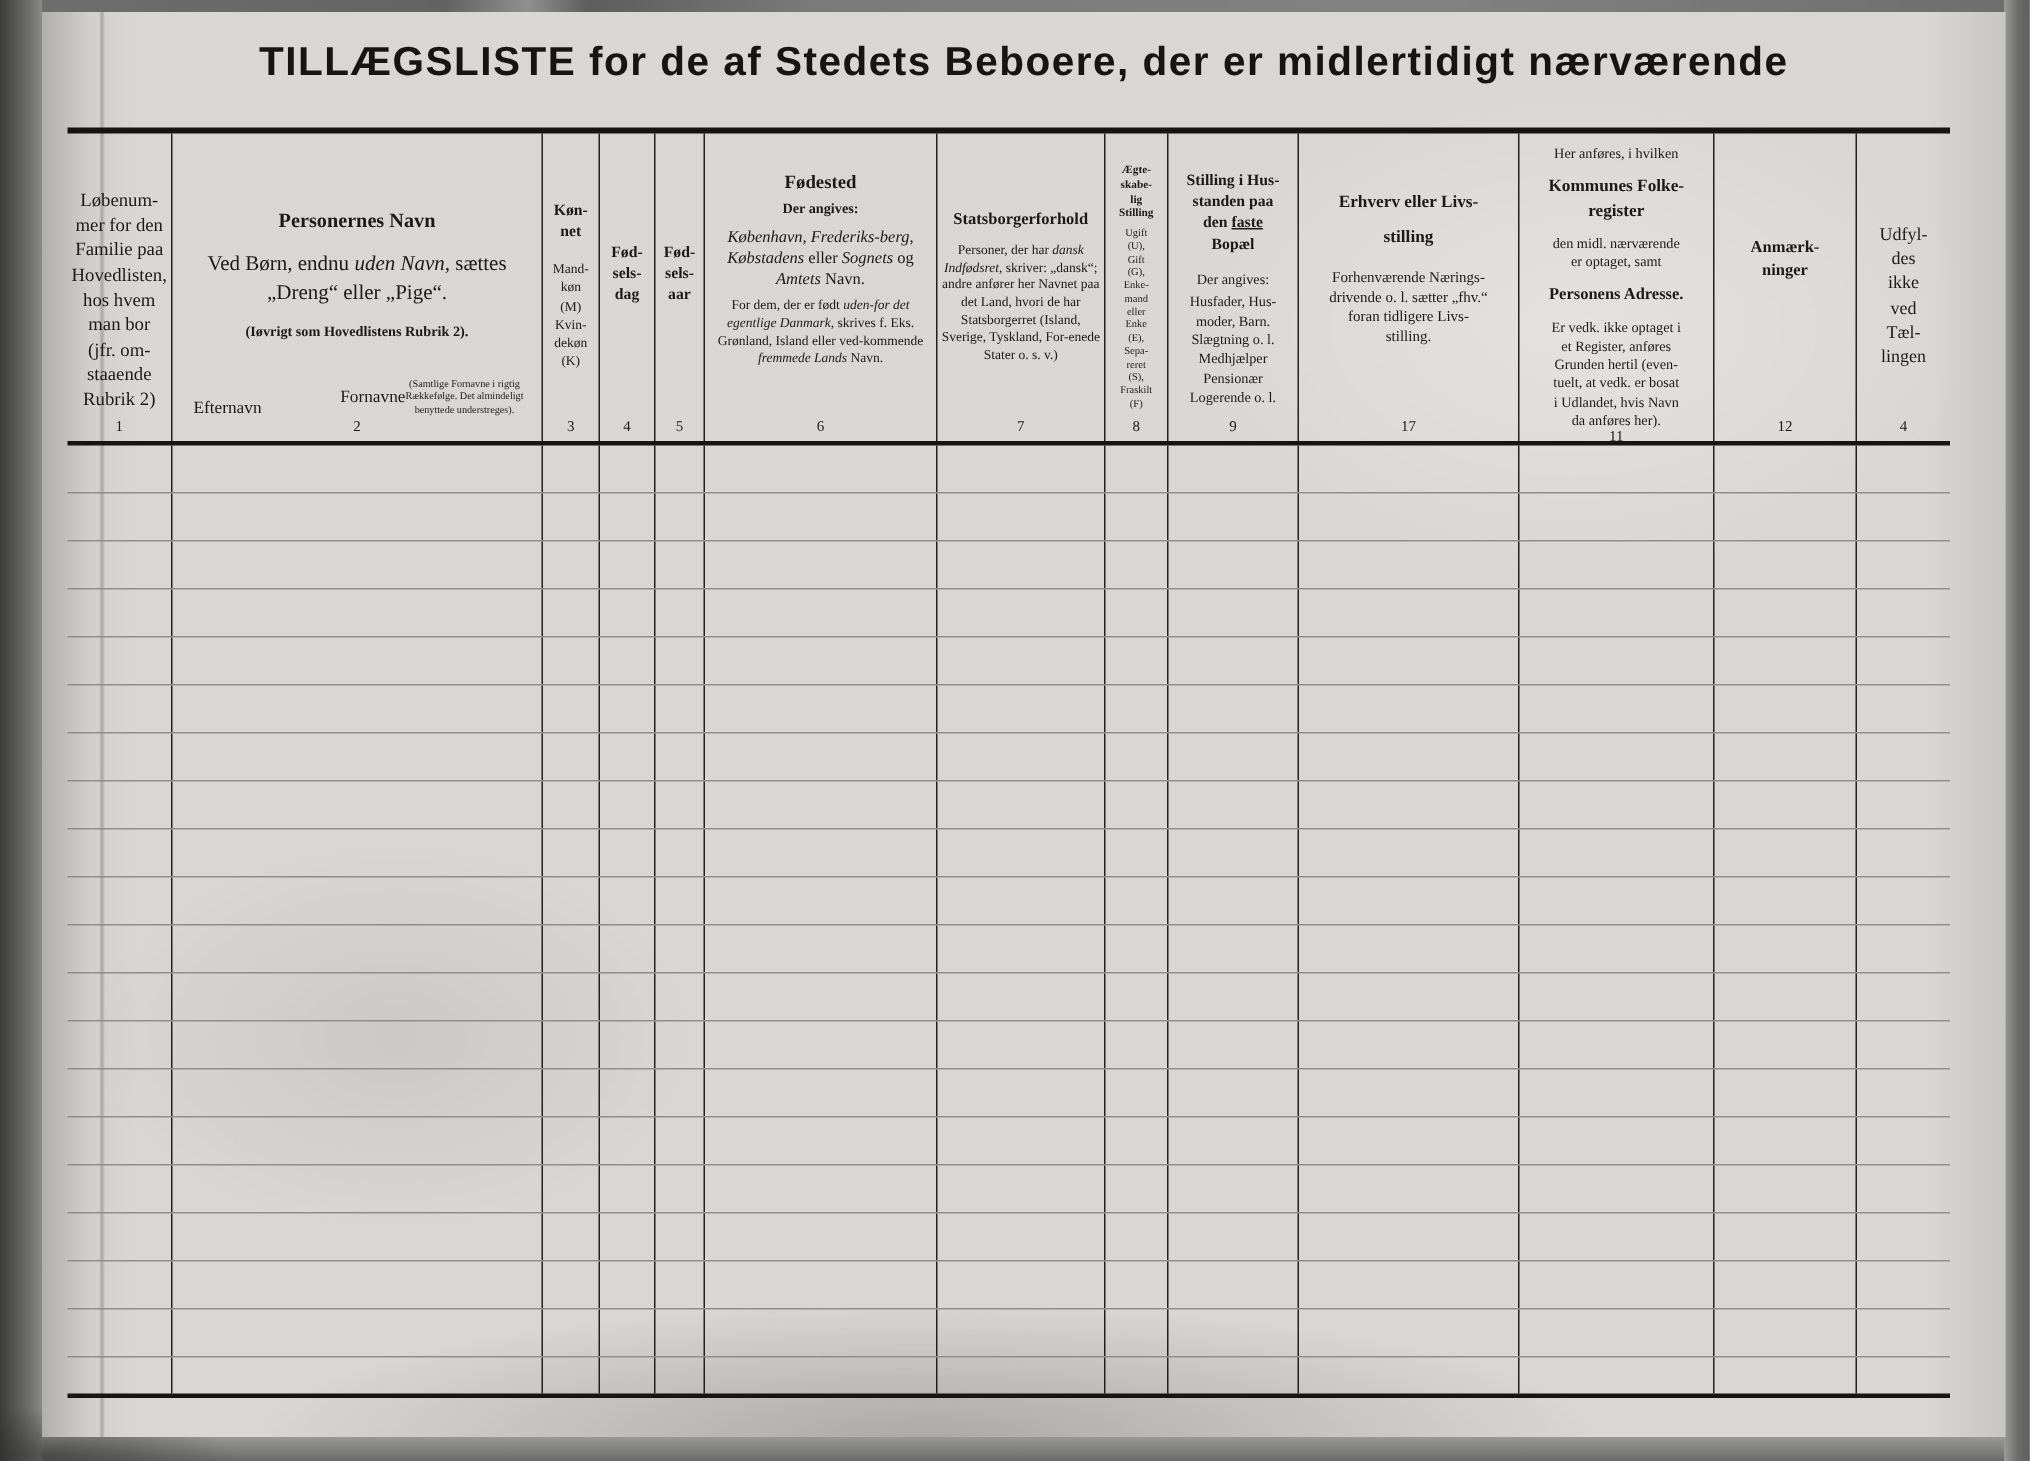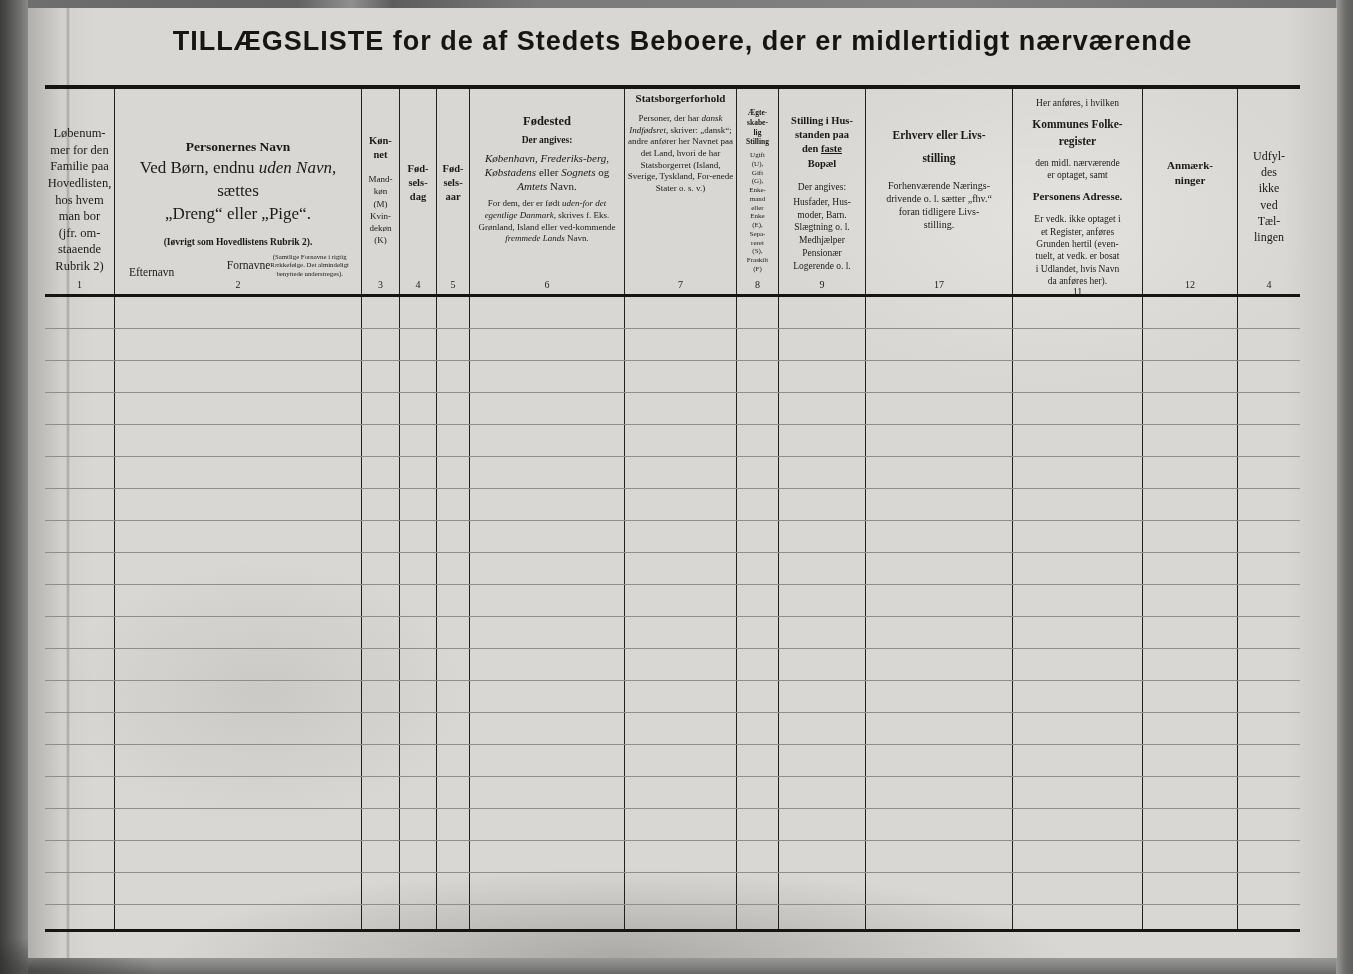--- a/index.html
+++ b/index.html
@@ -42,40 +42,40 @@
     box-sizing:border-box;border-right:1.5px solid #22211f;padding:3px 2px 2px 2px;color:#1b1a18;}
   .hcell.w13{border-right:none;}
   .w1{width:70px}.w2{width:247px}.w3{width:38px}.w4{width:37px}.w5{width:33px}
   .w6{width:155px}.w7{width:112px}.w8{width:42px}.w9{width:87px}.w10{width:147px}
   .w11{width:130px}.w12{width:95px}.w13{width:62px}
   .pre{white-space:pre-line;}
   .colnum{margin-top:auto;font-size:10px;line-height:1;padding-bottom:2px;}
 
   .c1-text{margin-top:33px;font-size:12.5px;line-height:1.33;}
   .c2-title{margin-top:47px;font-weight:700;font-size:13.5px;}
-  .c2-sub{margin-top:2px;font-size:17px;line-height:1.35;}
+  .c2-sub{margin-top:13px;font-size:14px;line-height:1.35;}
   .c2-note{margin-top:11px;font-size:9.5px;font-weight:700;}
   .c2-names{margin-top:auto;width:100%;display:flex;justify-content:space-between;align-items:flex-end;
     padding:0 6px 0 12px;box-sizing:border-box;}
   .c2-surname{font-size:11.5px;margin-top:3px;}
   .c2-fwrap{display:flex;align-items:center;margin-right:4px;}
   .c2-fname{font-size:11.5px;}
   .c2-fnote{font-size:6.8px;line-height:1.25;}
   .hcell.w2 .colnum{margin-top:2px;}
 
   .c3-title{margin-top:42px;font-weight:700;font-size:10.5px;line-height:1.3;}
   .c3-sub{margin-top:12px;font-size:9px;line-height:1.35;}
   .c4-title,.c5-title{margin-top:70px;font-weight:700;font-size:10.5px;line-height:1.35;}
 
   .c6-title{margin-top:22px;font-weight:700;font-size:12.5px;}
   .c6-lead{margin-top:6px;font-size:9.5px;font-weight:700;}
   .c6-p1{margin-top:7px;font-size:11px;line-height:1.25;}
   .c6-p2{margin-top:5px;font-size:9px;line-height:1.3;}
 
-  .c7-title{font-weight:700;font-size:11px;}
+  .c7-title{margin-top:48px;font-weight:700;font-size:11px;}
   .c7-p{margin-top:9px;font-size:9px;line-height:1.3;}
 
   .c8-title{margin-top:16px;font-weight:700;font-size:7.5px;line-height:1.3;}
   .c8-sub{margin-top:4px;font-size:7px;line-height:1.25;}
 
   .c9-title{margin-top:22px;font-size:10.5px;line-height:1.35;}
   .c9-lead{margin-top:11px;font-size:9.5px;}
   .c9-text{margin-top:4px;font-size:9.5px;line-height:1.35;}
 
   .c10-title{margin-top:32px;font-weight:700;font-size:11.5px;line-height:2;}

